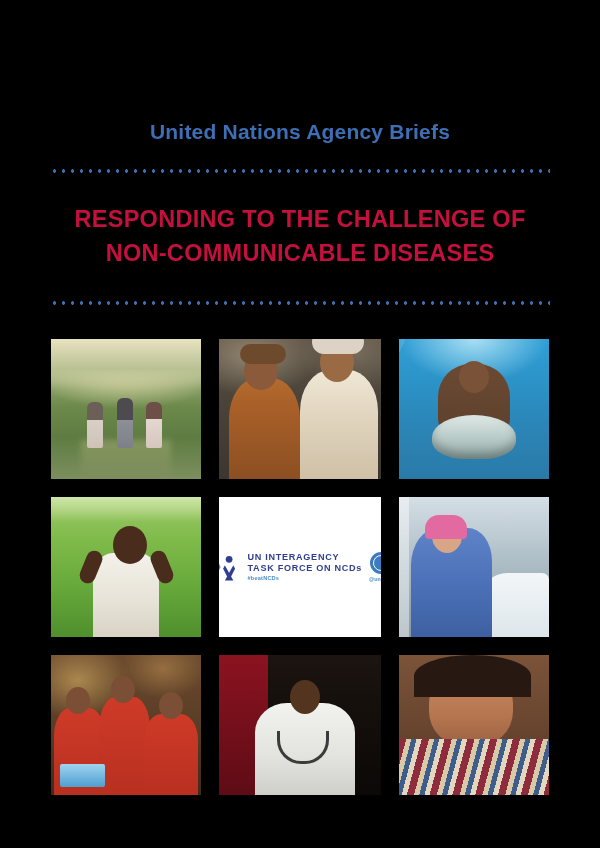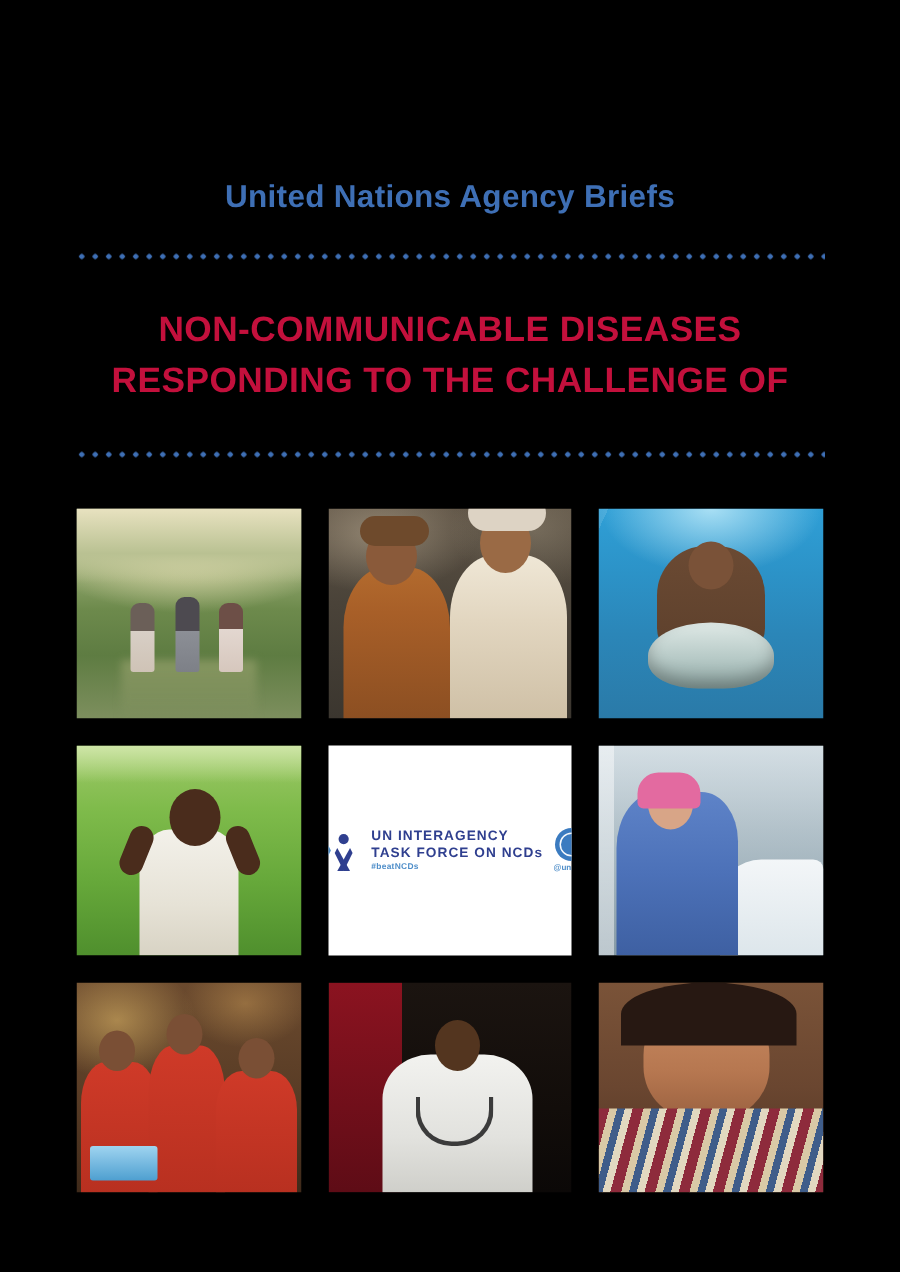--- a/index.html
+++ b/index.html
@@ -389,22 +389,22 @@
 </style>
 </head>
 <body>
 
 <div class="page">
 
   <div class="header-block">
     <div class="series-title">United Nations Agency Briefs</div>
     <div class="dot-rule top"></div>
     <div class="main-title">
+      <div>RESPONDING TO THE CHALLENGE OF</div>
       <div>NON-COMMUNICABLE DISEASES</div>
-      <div>RESPONDING TO THE CHALLENGE OF</div>
     </div>
     <div class="dot-rule bottom"></div>
   </div>
 
   <div class="grid">
 
     <div class="cell">
       <div class="photo p1">
         <div class="path"></div>
         <div class="fig f1"></div>

